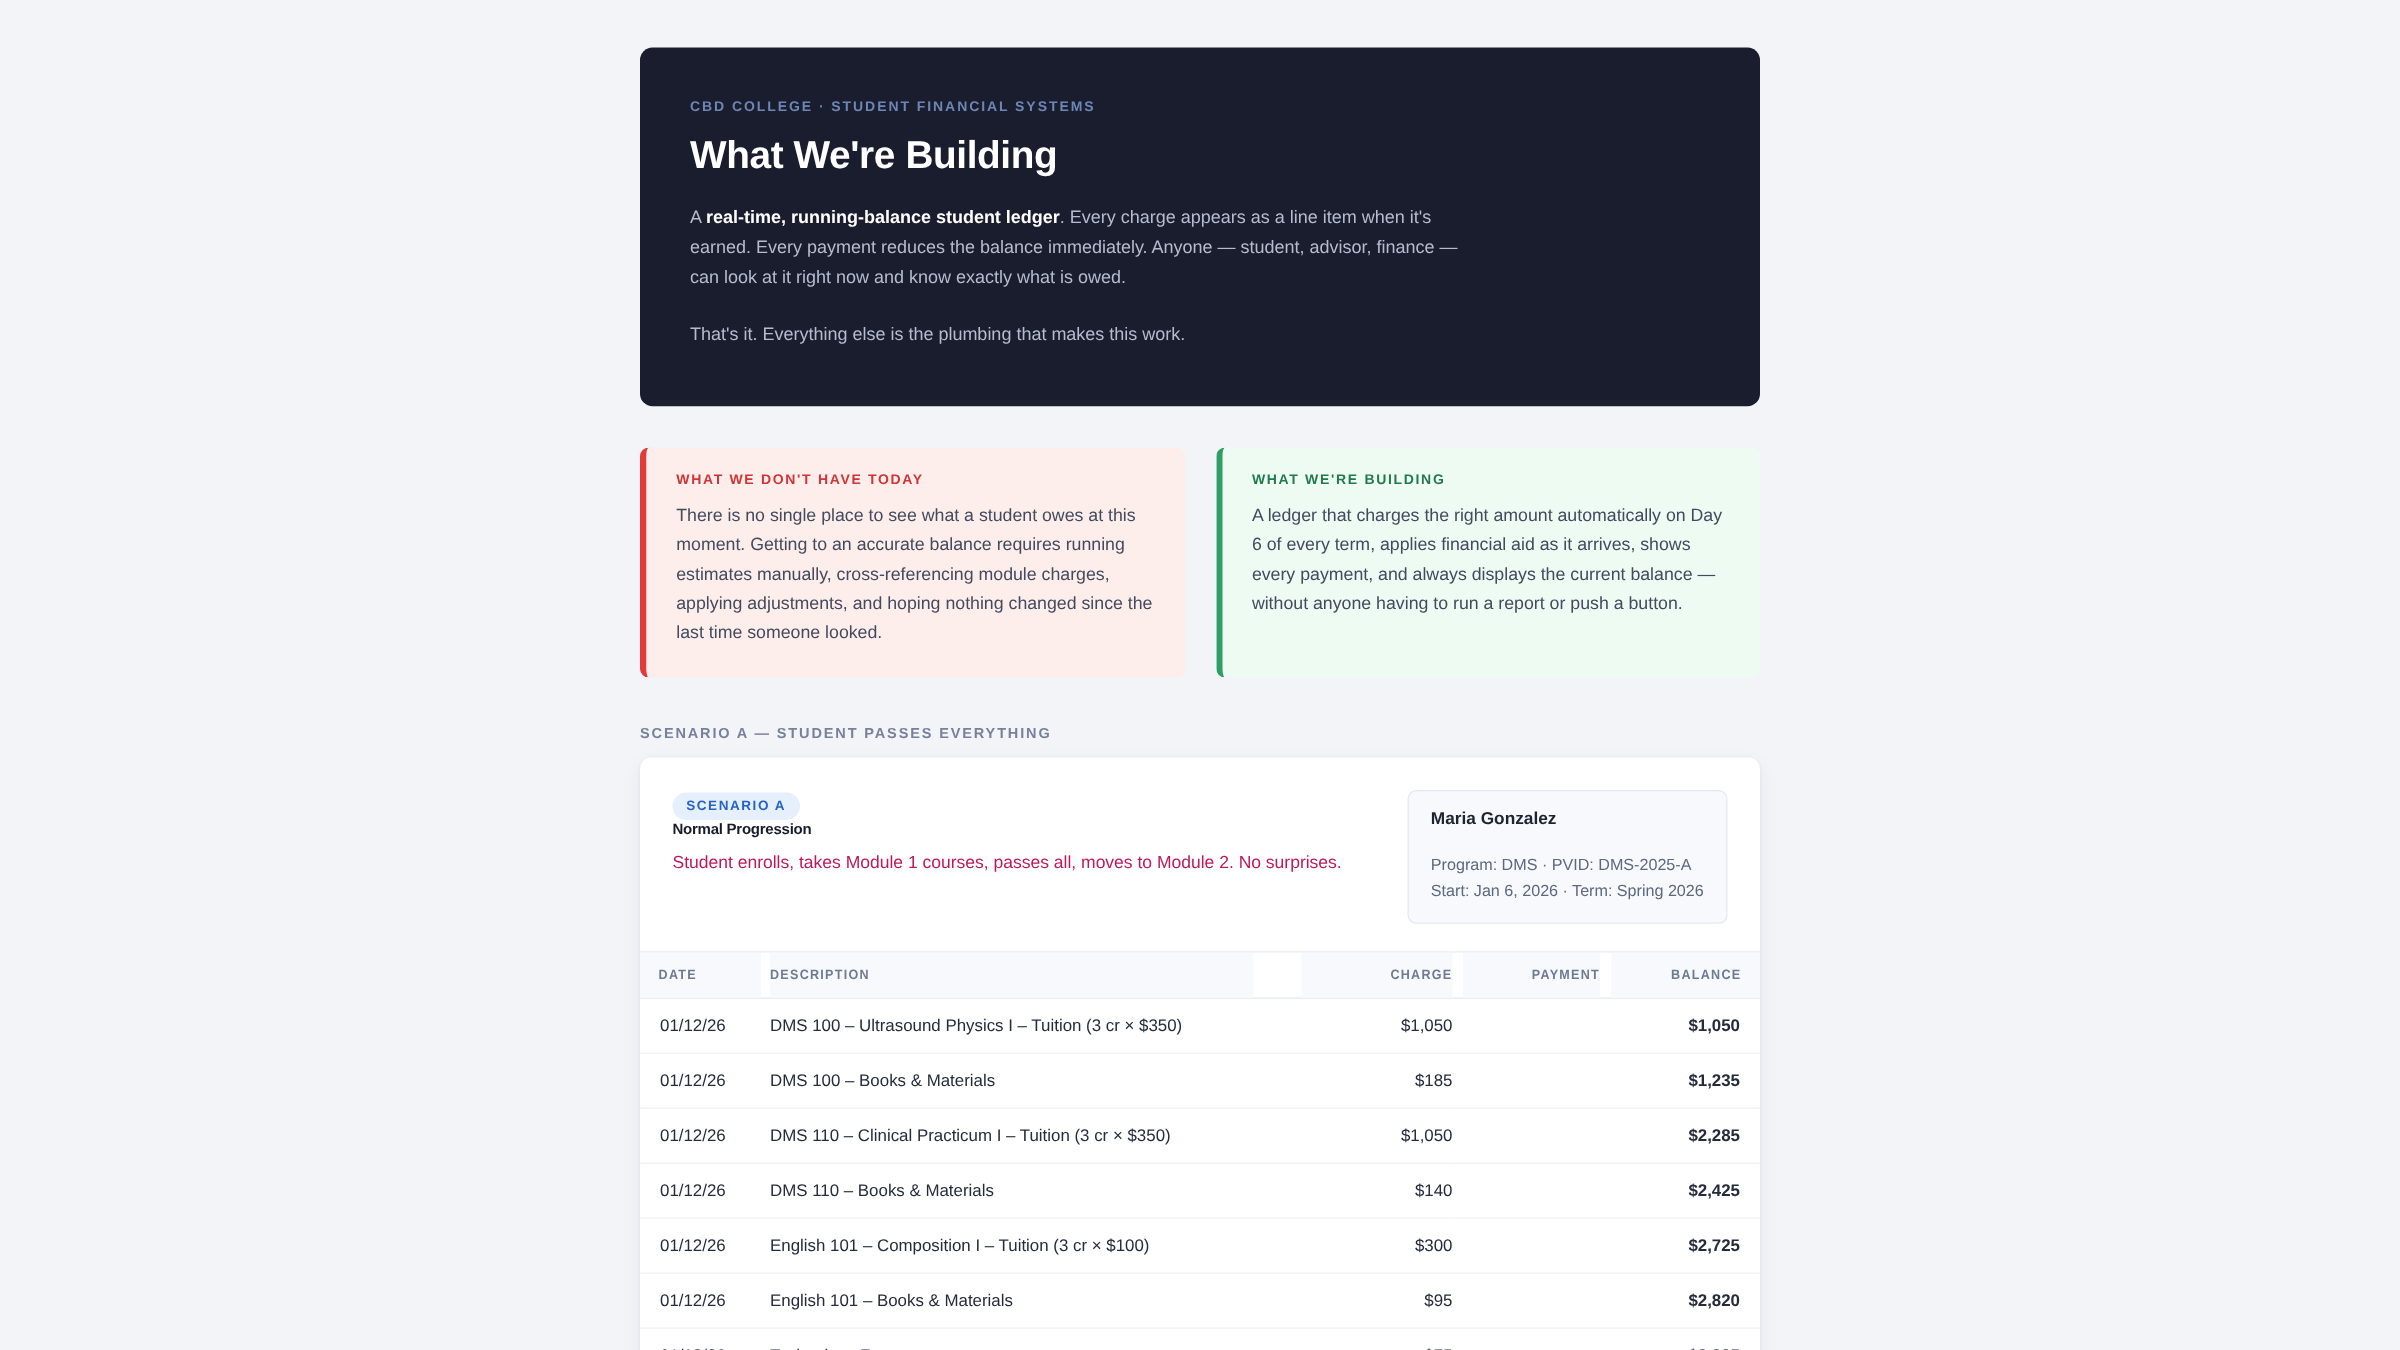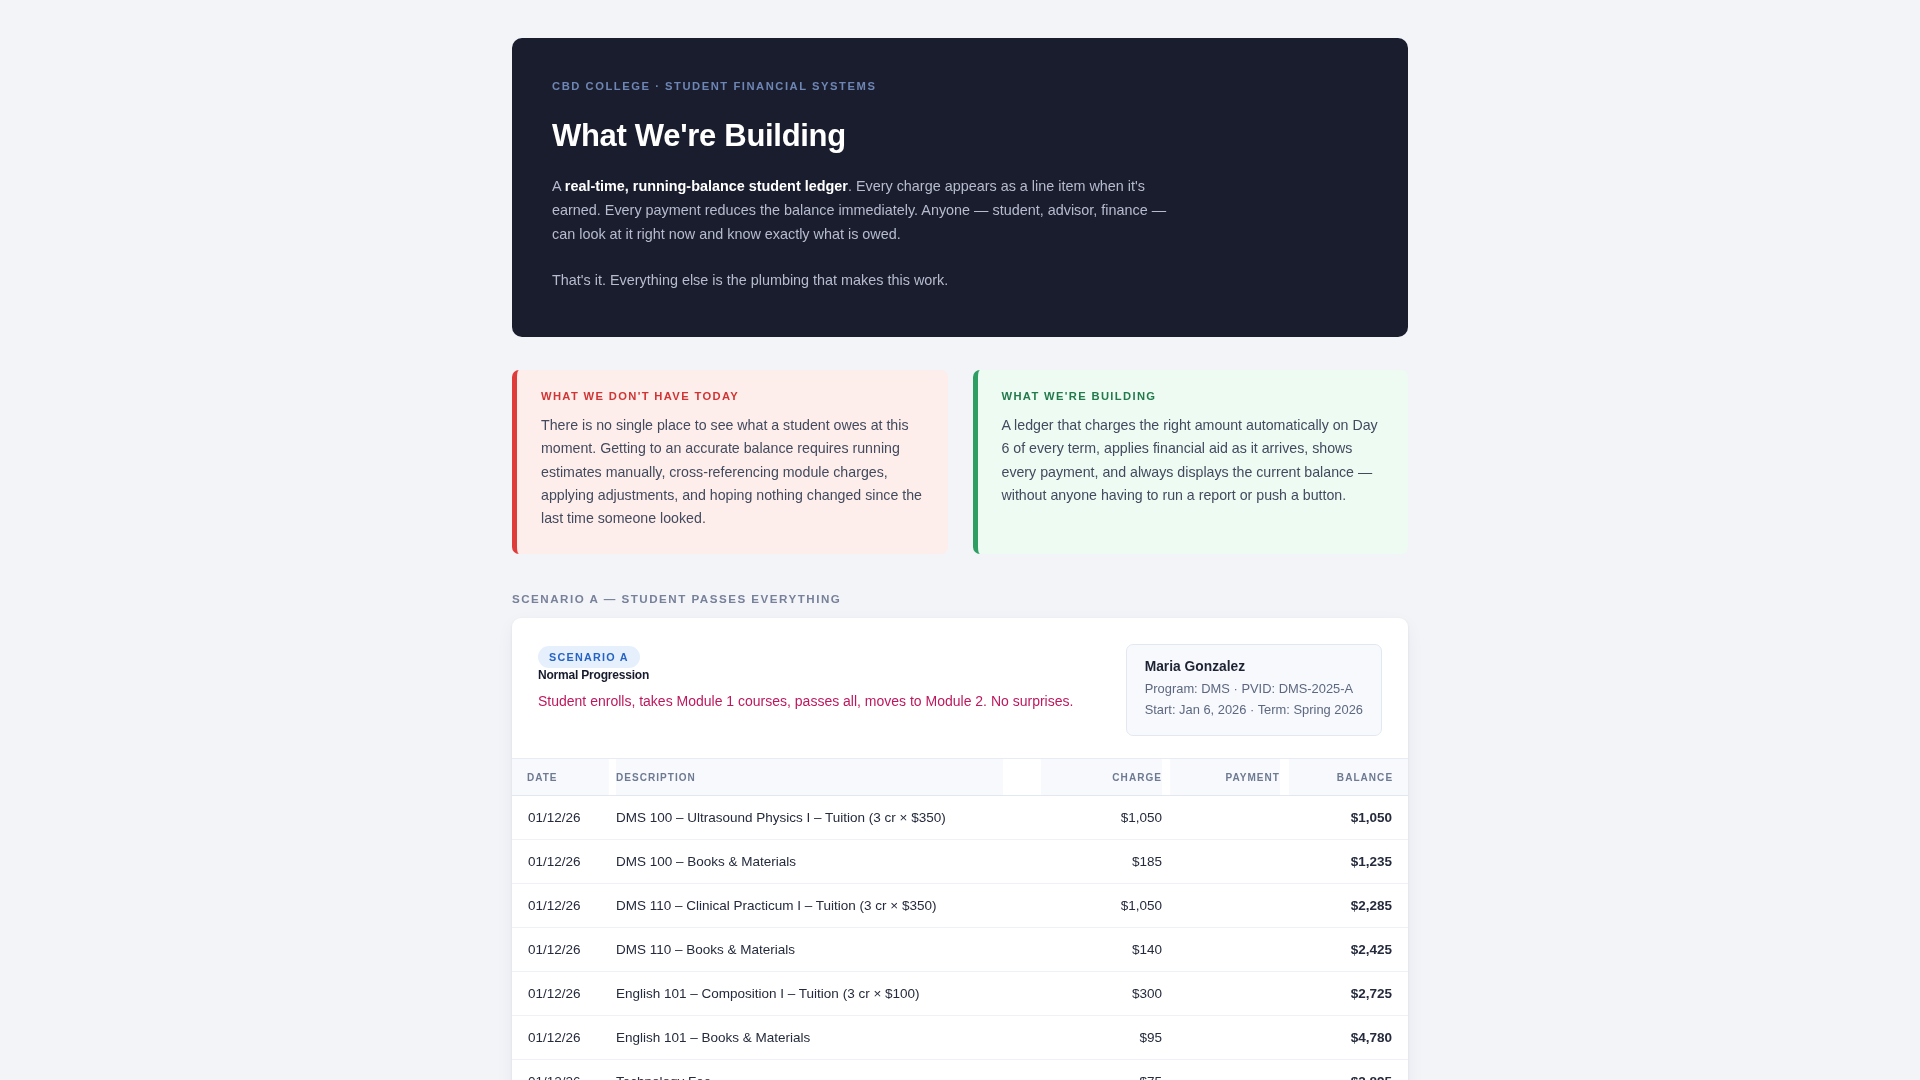--- a/index.html
+++ b/index.html
@@ -36,21 +36,21 @@
     border-radius: 10px;
     padding: 42px 40px 44px 40px;
     color: #fff;
   }
 
   .hero-eyebrow {
     font-size: 11.2px;
     font-weight: bold;
     letter-spacing: 1.55px;
     color: #6e86b5;
-    margin-bottom: 26px;
+    margin-bottom: 14px;
   }
 
   .hero-title {
     font-size: 31px;
     font-weight: bold;
     letter-spacing: -0.3px;
     color: #ffffff;
     margin-bottom: 21px;
   }
 
@@ -159,21 +159,21 @@
     background: #f7f9fc;
     border: 1px solid #e2e8f2;
     border-radius: 7px;
     padding: 14px 18px 15px 18px;
     min-width: 239px;
   }
   .student-name {
     font-size: 13.8px;
     font-weight: bold;
     color: #1d2333;
-    margin-bottom: 4px;
+    margin-bottom: 19px;
   }
   .student-meta {
     font-size: 12.9px;
     color: #5d6880;
     line-height: 21px;
   }
 
   
   table.ledger {
     width: 100%;
@@ -320,21 +320,21 @@
               <td class="c-desc">English 101 – Composition I – Tuition (3 cr × $100)</td>
               <td class="c-charge num charge">$300</td>
               <td class="c-pay num payment"></td>
               <td class="c-bal num balance">$2,725</td>
             </tr>
             <tr>
               <td class="c-date">01/12/26</td>
               <td class="c-desc">English 101 – Books &amp; Materials</td>
               <td class="c-charge num charge">$95</td>
               <td class="c-pay num payment"></td>
-              <td class="c-bal num balance">$4,780</td>
+              <td class="c-bal num balance">$2,820</td>
             </tr>
             <tr>
               <td class="c-date">01/12/26</td>
               <td class="c-desc">Technology Fee</td>
               <td class="c-charge num charge">$75</td>
               <td class="c-pay num payment"></td>
               <td class="c-bal num balance">$2,895</td>
             </tr>
           </tbody>
       </table>

